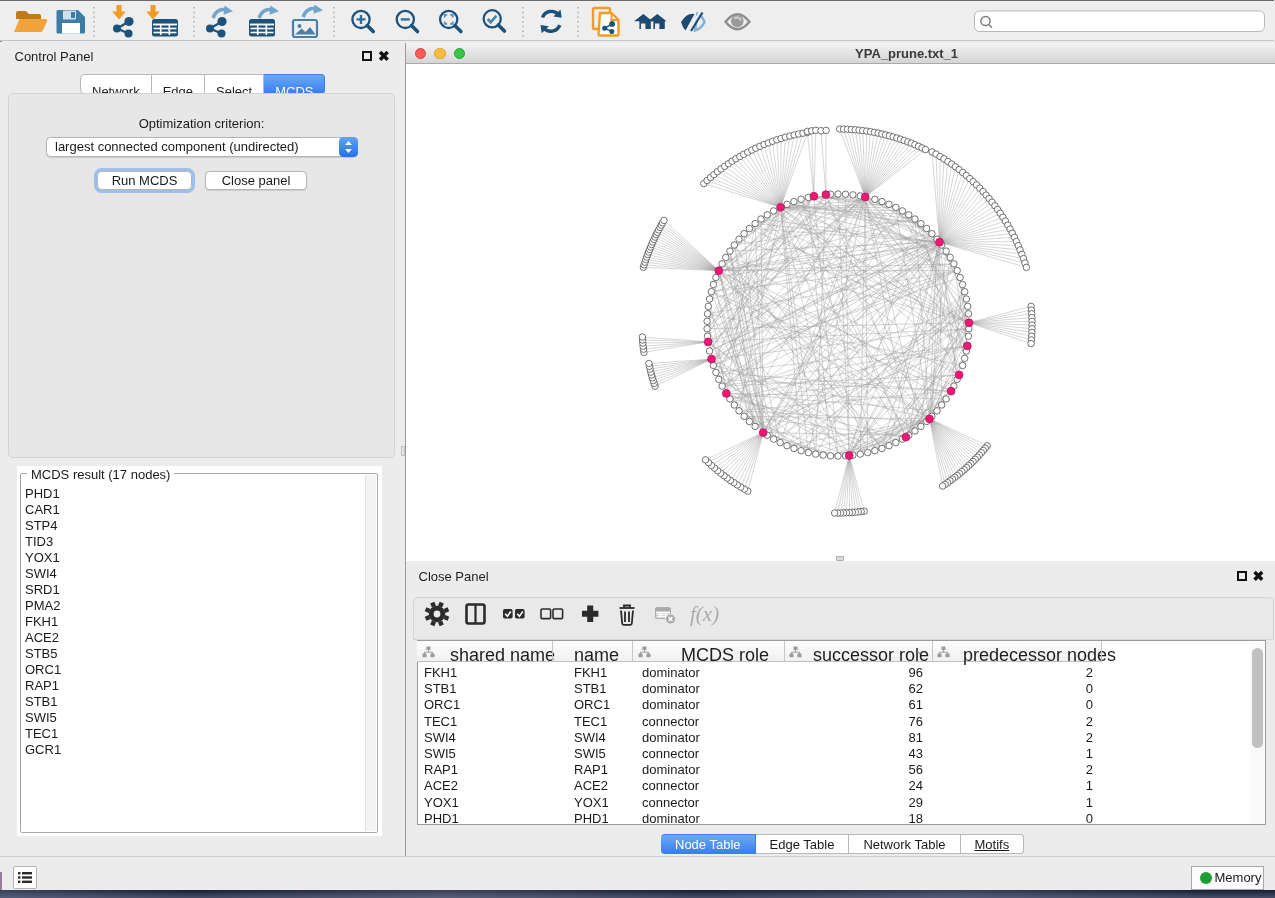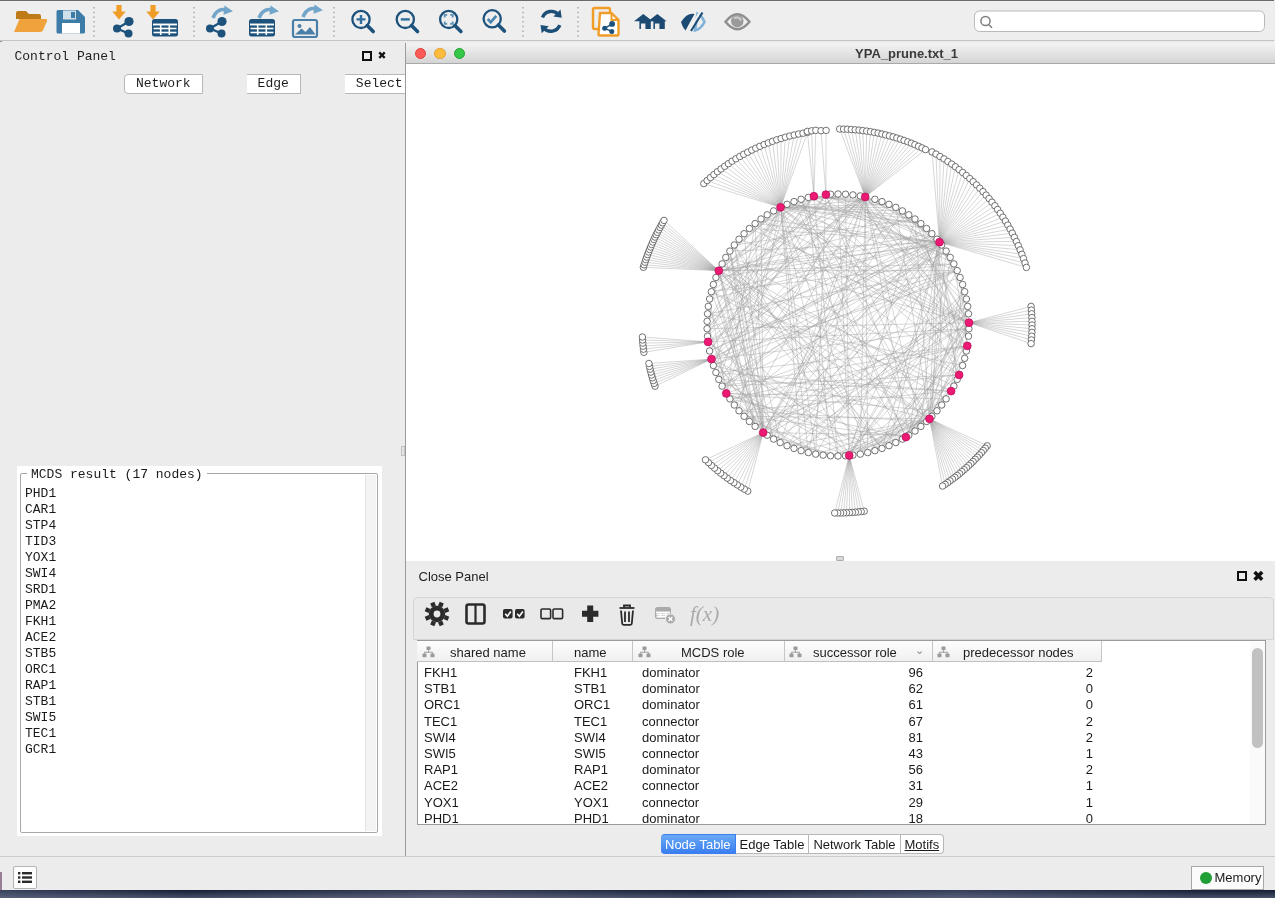--- a/index.html
+++ b/index.html
@@ -1,23 +1,23 @@
 <!DOCTYPE html>
 <html><head><meta charset="utf-8"><style>
 * { margin:0; padding:0; box-sizing:border-box; }
 body { width:1275px; height:898px; overflow:hidden; position:relative;
   font-family:"Liberation Sans", sans-serif; color:#1a1a1a;
   background:linear-gradient(100deg,#2a3550 0%,#1a2338 22%,#3d4a6a 40%,#35415e 55%,#141c2e 72%,#2e3a58 86%,#232e47 100%); }
 .abs { position:absolute; }
 #app { position:absolute; left:1.5px; top:0; right:0; height:890px; background:#ececec; }
 #toolbar { position:absolute; left:0; top:0; width:1273.5px; height:41px; background:#eeeeee; border-bottom:1px solid #c4c4c4; border-top:1px solid #6b6b6b;}
-#leftpanel { position:absolute; left:0; top:42px; width:404.5px; height:814px; background:#ececec;font-family:Liberation Mono, monospace; }
+#leftpanel { position:absolute; left:0; top:42px; width:404.5px; height:814px; background:#ececec; }
 .paneltitle { font-size:13px; color:#1e1e1e; }
 #tabs { position:absolute; left:80px; top:32px; height:19.5px; display:flex; font-size:13px; }
-#tabs div { background:#fff; border:1px solid #b8b8b8; border-left:none; padding:0 11px; line-height:18px; color:#1e1e1e;margin-left:44px; }
+#tabs div { background:#fff; border:1px solid #b8b8b8; border-left:none; padding:8px 11px; line-height:18px; color:#1e1e1e; }
 #tabs div:first-child { border-left:1px solid #b8b8b8; border-radius:4px 0 0 4px; }
 #tabs div.sel { background:linear-gradient(#6aaaf5,#3a7ef0); color:#fff; border-color:#3a7ef0; border-radius:0 4px 4px 0; }
 #innerpanel { position:absolute; left:8px; top:51px; width:387px; height:365px; background:#e7e7e7; border:1px solid #d2d2d2; border-radius:5px; }
 #optlabel { position:absolute; left:0; top:22px; width:100%; text-align:center; font-size:13px; }
 #dropdown { position:absolute; left:37px; top:43px; width:312px; height:20px; background:#fff; border:1px solid #b5b5b5; border-radius:4.5px; font-size:13px; line-height:18px; padding-left:8px; box-shadow:0 0.5px 1px rgba(0,0,0,.12); }
 #stepper { position:absolute; right:-1px; top:-1px; width:19.5px; height:20px; border-radius:4.5px; background:linear-gradient(#5fa5f7,#2470ea); }
 .btn { position:absolute; height:19px; background:#fff; border:1px solid #b5b5b5; border-radius:4.5px; font-size:13px; text-align:center; line-height:17px; box-shadow:0 0.5px 1px rgba(0,0,0,.12); }
 #resultbox { position:absolute; left:16.5px; top:424px; width:365px; height:370px; background:#fff; }
 #fieldset { position:absolute; left:3.5px; top:7px; right:3.5px; bottom:3px; border:1px solid #a8a8a8; border-radius:2px; }
 #legend { position:absolute; left:6px; top:-7.5px; background:#fff; padding:0 4px; font-size:13px; }
@@ -29,28 +29,28 @@
 #memdot { position:absolute; left:8px; top:5.2px; width:12px; height:12px; border-radius:50%; background:#1e9e34; }
 #titlebar { position:absolute; left:404.5px; top:43px; right:0; height:20.5px; background:linear-gradient(#f3f3f3,#d5d5d5); border-bottom:1px solid #a9a9a9; border-left:1px solid #9b9b9b; }
 .light { position:absolute; top:4.5px; width:11.5px; height:11.5px; border-radius:50%; }
 #wtitle { position:absolute; left:855px; top:46px; font-size:13px; font-weight:bold; color:#3a3a3a; }
 #canvas { position:absolute; left:404.5px; top:64px; right:0; height:497px; background:#fff; border-left:1px solid #9b9b9b; }
 #tablepanel { position:absolute; left:404.5px; top:561px; right:0; height:295px; background:#ececec; border-left:1px solid #9b9b9b; }
 #tptoolbar { position:absolute; left:413px; top:597px; width:861px; height:43px; background:#e9e9e9; border:1px solid #d4d4d4; border-radius:5px 5px 0 0; }
 #tbl { position:absolute; left:417px; top:640px; width:849px; height:185px; background:#fff; border:1px solid #9b9b9b; }
 #thead { position:absolute; left:417px; top:641px; width:684px; height:20.5px; background:linear-gradient(#fdfdfd,#f0f0f0); border-bottom:1px solid #c0c0c0; }
 .hsep { position:absolute; top:641px; width:1px; height:20.5px; background:#c6c6c6; }
-.htxt { position:absolute; top:645px; font-size:13px; color:#1e1e1e; }
+.htxt { position:absolute; top:645px; font-size:18px; color:#1e1e1e; }
 .trow { position:absolute; left:418px; width:830px; height:16px; font-size:13px; }
 .trow span { position:absolute; top:1px; }
 .trow .num { text-align:right; }
 #tsb { position:absolute; right:10px; top:642px; width:15px; height:182px; background:#fafafa; }
 #tsbthumb { position:absolute; left:1.5px; top:6px; width:11px; height:100px; background:#c1c1c1; border-radius:6px; }
 #segtabs { position:absolute; left:661px; top:833.5px; height:20px; display:flex; font-size:13px; }
-#segtabs div { background:#fff; border:1px solid #b8b8b8; border-left:none; padding:0 4px; line-height:19px; }
+#segtabs div { background:#fff; border:1px solid #b8b8b8; border-left:none; padding:0 14px; line-height:19px; }
 #segtabs div.sel { background:linear-gradient(#6aaaf5,#3a7ef0); color:#fff; border-color:#3a7ef0; border-radius:4px 0 0 4px; }
 #segtabs div:last-child { border-radius:0 4px 4px 0;text-decoration:underline; }
 .winbtn { position:absolute; width:10px; height:10px; border:2px solid #111; }
 .winx { position:absolute; font-size:14px; font-weight:bold; color:#111; line-height:10px; }
 </style></head><body>
 <div id="app"></div>
 <div class="abs" style="left:0;top:0;width:1.5px;height:890px;background:linear-gradient(#a083a0,#8f7190 40%,#9a7f9a)"></div>
 <div class="abs" style="left:0;top:890px;width:1275px;height:8px;background:linear-gradient(90deg, rgba(110,120,150,.4) 0%, rgba(0,0,0,0) 15%, rgba(140,140,170,.3) 35%, rgba(0,0,0,0) 55%, rgba(115,125,155,.35) 75%, rgba(0,0,0,0) 95%), linear-gradient(#141d34,#49506a)"></div>
 <div id="toolbar">
     <svg width="1275" height="41" style="position:absolute;left:0;top:0">
@@ -159,20 +159,30 @@
 <div id="leftpanel">
   <div class="paneltitle abs" style="left:14.5px;top:7px">Control Panel</div>
   <div class="winbtn" style="left:362px;top:9px"></div>
   <div class="winx" style="left:378px;top:9px">✖</div>
   <div id="tabs">
       <div>Network</div>
       <div>Edge</div>
       <div>Select</div>
       <div class="sel">MCDS</div>
     </div>
+  <div id="innerpanel">
+    <div id="optlabel">Optimization criterion:</div>
+    <div id="dropdown">largest connected component (undirected)
+      <div id="stepper"><svg width="19" height="20">
+            <path d="M9.5 4 l3.4 4 h-6.8 z M9.5 16 l-3.4-4 h6.8 z" fill="#fff"></path>
+          </svg></div>
+    </div>
+    <div class="btn" style="left:88px;top:77px;width:95px;box-shadow:0 0 0 3px rgba(110,165,240,.6)">Run MCDS</div>
+    <div class="btn" style="left:196px;top:77px;width:102px">Close panel</div>
+  </div>
   <div id="resultbox">
     <div id="fieldset">
         <div id="legend">MCDS result (17 nodes)</div>
       <div id="mcdslist">
           <div>PHD1</div>
           <div>CAR1</div>
           <div>STP4</div>
           <div>TID3</div>
           <div>YOX1</div>
           <div>SWI4</div>
@@ -1104,21 +1114,21 @@
     <span style="left:6px">ORC1</span>
     <span style="left:156px">ORC1</span>
     <span style="left:224px">dominator</span>
     <span class="num" style="left:405px;width:100px">61</span>
     <span class="num" style="left:582px;width:93px">0</span>
   </div>
 <div class="trow" style="top:712.6px">
     <span style="left:6px">TEC1</span>
     <span style="left:156px">TEC1</span>
     <span style="left:224px">connector</span>
-    <span class="num" style="left:405px;width:100px">67</span>
+    <span class="num" style="left:405px;width:100px">76</span>
     <span class="num" style="left:582px;width:93px">2</span>
   </div>
 <div class="trow" style="top:728.8px">
     <span style="left:6px">SWI4</span>
     <span style="left:156px">SWI4</span>
     <span style="left:224px">dominator</span>
     <span class="num" style="left:405px;width:100px">81</span>
     <span class="num" style="left:582px;width:93px">2</span>
   </div>
 <div class="trow" style="top:745.0px">
@@ -1132,21 +1142,21 @@
     <span style="left:6px">RAP1</span>
     <span style="left:156px">RAP1</span>
     <span style="left:224px">dominator</span>
     <span class="num" style="left:405px;width:100px">56</span>
     <span class="num" style="left:582px;width:93px">2</span>
   </div>
 <div class="trow" style="top:777.4px">
     <span style="left:6px">ACE2</span>
     <span style="left:156px">ACE2</span>
     <span style="left:224px">connector</span>
-    <span class="num" style="left:405px;width:100px">31</span>
+    <span class="num" style="left:405px;width:100px">24</span>
     <span class="num" style="left:582px;width:93px">1</span>
   </div>
 <div class="trow" style="top:793.6px">
     <span style="left:6px">YOX1</span>
     <span style="left:156px">YOX1</span>
     <span style="left:224px">connector</span>
     <span class="num" style="left:405px;width:100px">29</span>
     <span class="num" style="left:582px;width:93px">1</span>
   </div>
 <div class="trow" style="top:809.8px">

